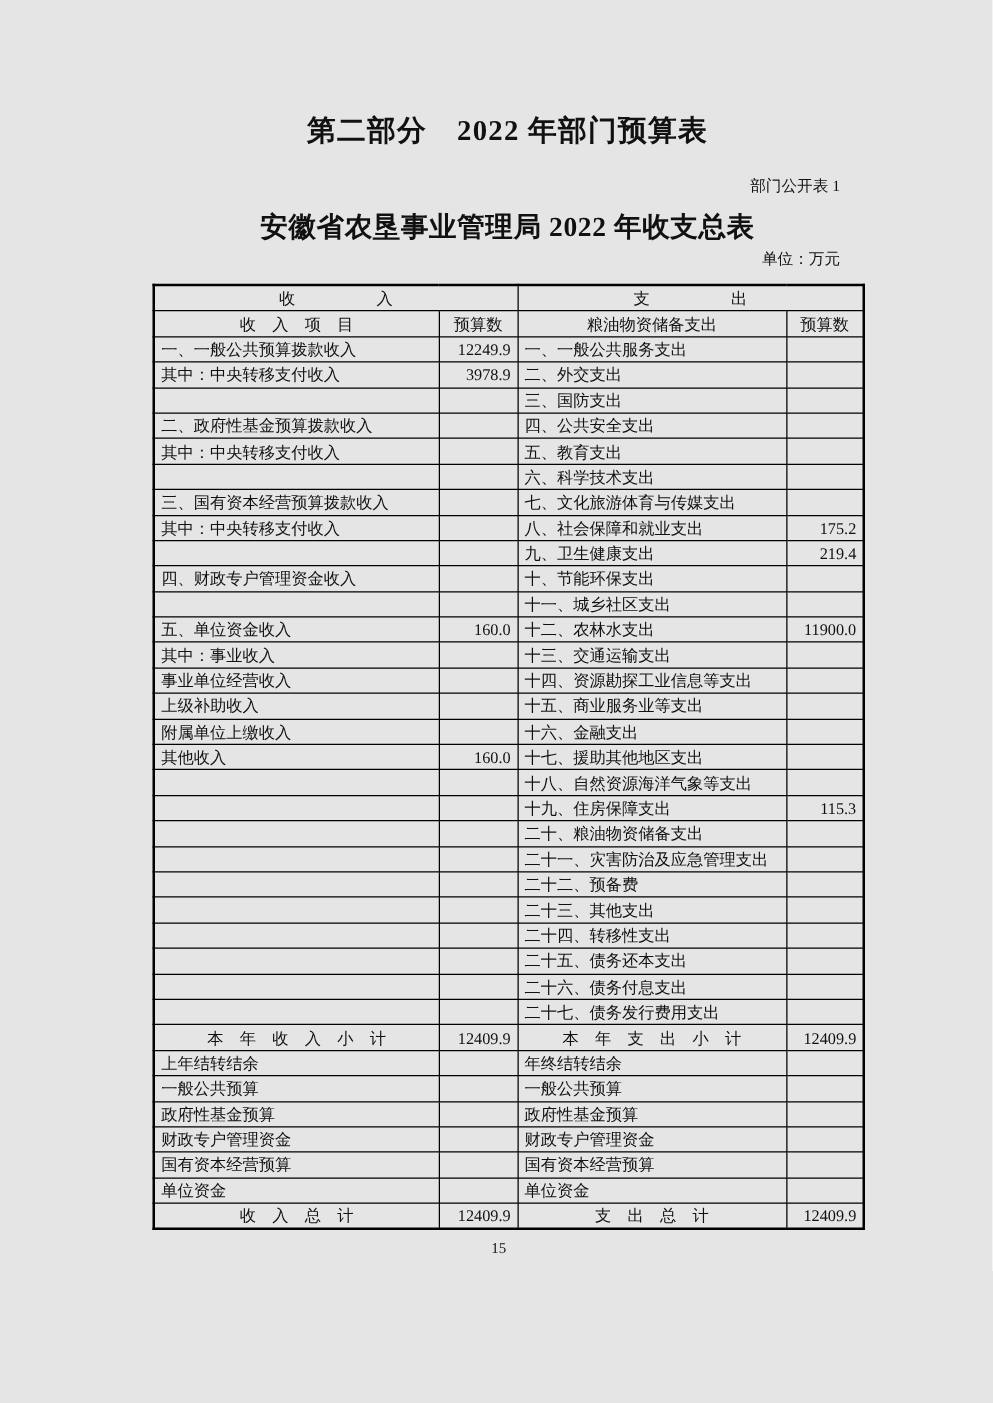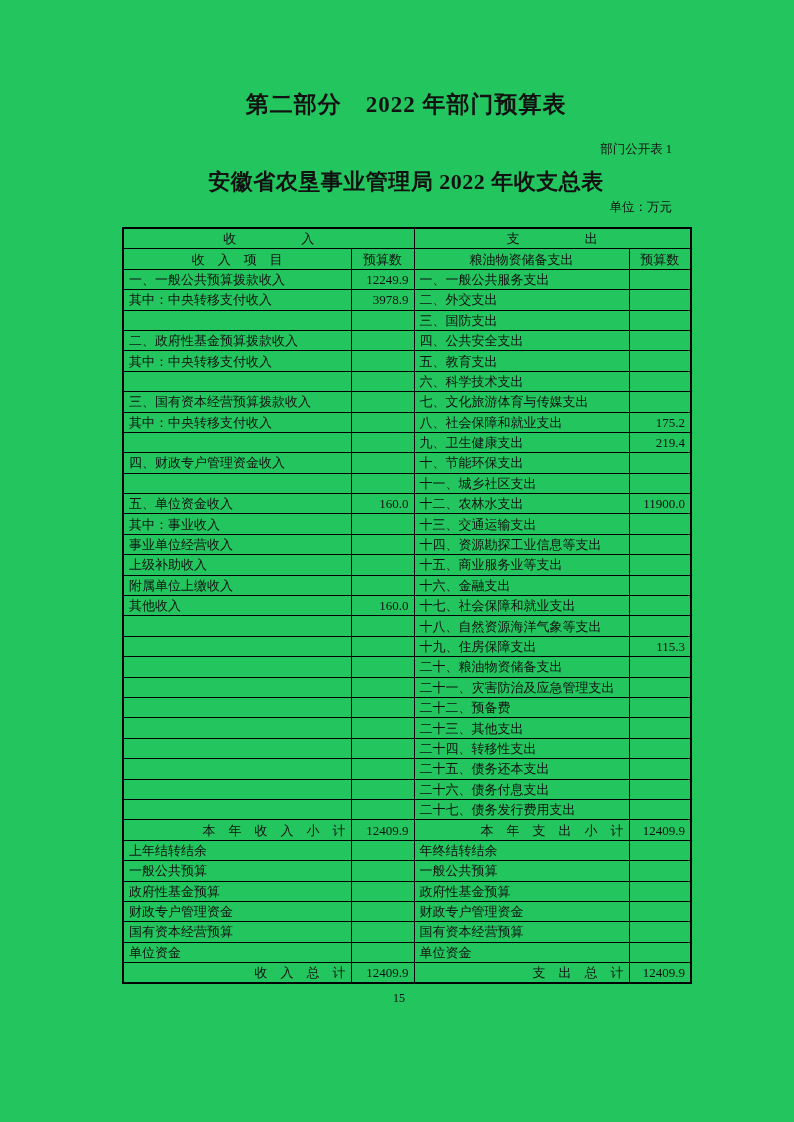--- a/index.html
+++ b/index.html
@@ -6,21 +6,21 @@
     margin: 0;
     padding: 0;
     background: #ffffff;
     font-family: "Liberation Serif", "DejaVu Serif", serif;
     color: #111111;
   }
   .page {
     position: relative;
     width: 794px;
     height: 1122px;
-    background: #22c55e;
+    background: #e5e5e5;
     overflow: hidden;
     box-sizing: border-box;
     padding-top: 90px;
   }
   .content {
     margin-left: 122px;
     width: 568px;
   }
   .section-title {
     text-align: center;
@@ -74,21 +74,21 @@
     text-align: center;
     padding: 0;
   }
   th.group-hd { font-size: 14.5px; }
   th.col-hd   { font-size: 13.5px; }
   td.item { text-align: left; }
   td.val  { text-align: right; padding-right: 6px; }
   td.ind1 { padding-left: 32px; }
   td.ind2 { padding-left: 55px; }
   td.ind3 { padding-left: 98px; }
-  td.ctr  { text-align: right; padding: 0; }
+  td.ctr  { text-align: center; padding: 0; }
   .page-number {
     margin-top: 7px;
     text-align: center;
     padding-right: 14px;
     font-size: 12px;
     line-height: 14px;
   }
 </style>
 </head>
 <body>
@@ -216,21 +216,21 @@
           </tr>
           <tr>
             <td class="item ind3">附属单位上缴收入</td>
             <td class="val"></td>
             <td class="item">十六、金融支出</td>
             <td class="val"></td>
           </tr>
           <tr>
             <td class="item ind3">其他收入</td>
             <td class="val">160.0</td>
-            <td class="item">十七、社会保障和就业支出</td>
+            <td class="item">十七、援助其他地区支出</td>
             <td class="val"></td>
           </tr>
           <tr>
             <td class="item"></td>
             <td class="val"></td>
             <td class="item">十八、自然资源海洋气象等支出</td>
             <td class="val"></td>
           </tr>
           <tr>
             <td class="item"></td>

